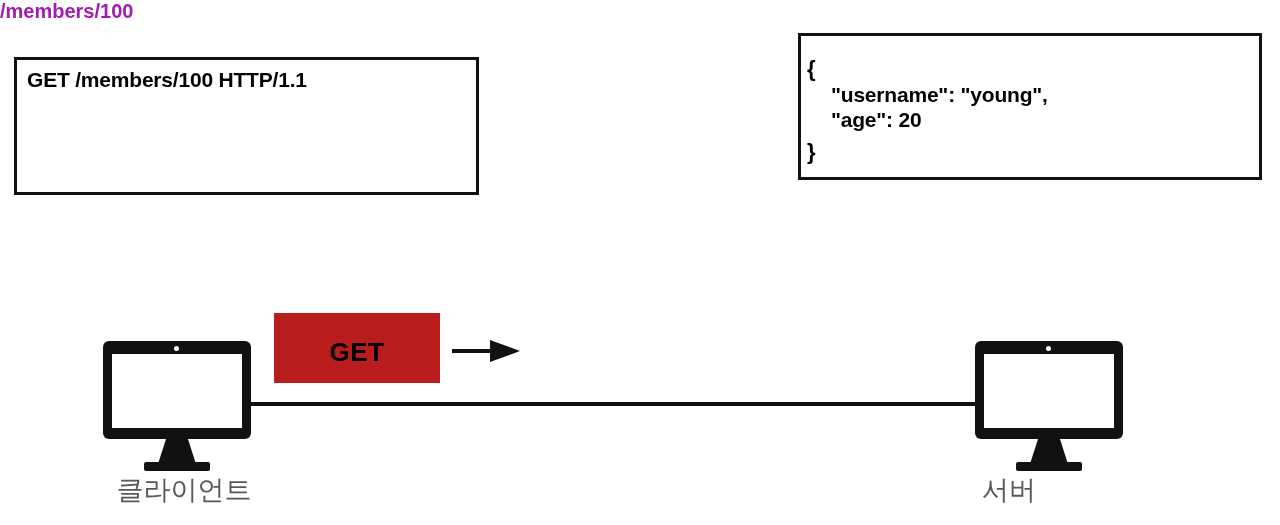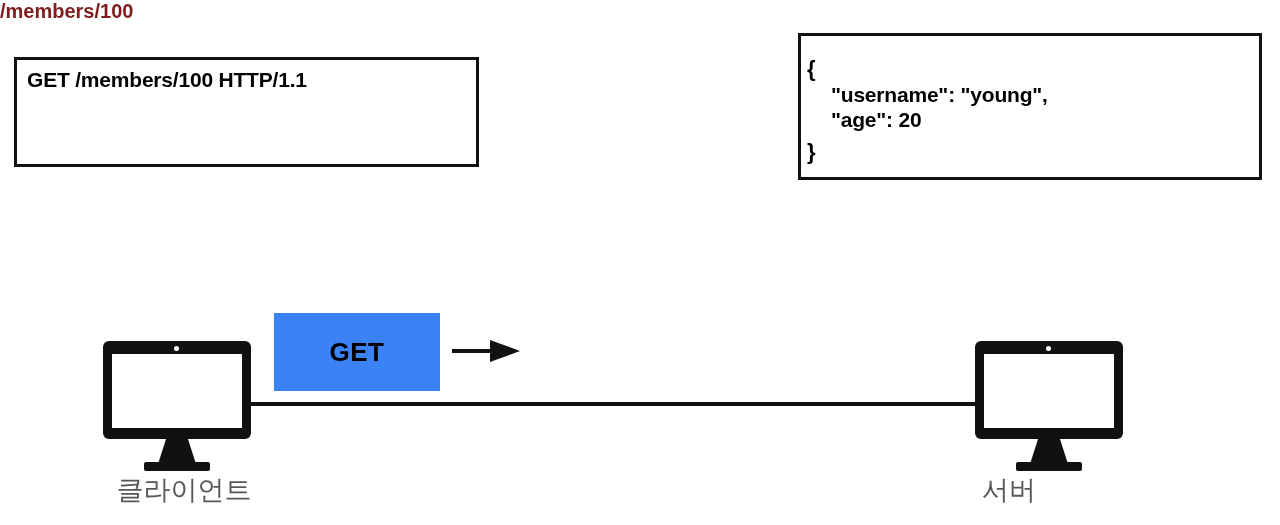--- a/index.html
+++ b/index.html
@@ -31,31 +31,31 @@
     font-weight: bold;
     color: #000000;
     white-space: pre;
     letter-spacing: -0.2px;
   }
 
   #request-box {
     left: 14px;
     top: 57px;
     width: 465px;
-    height: 110px;
+    height: 138px;
   }
   #request-line-0 { left: 10px; top: 8px;  font-size: 21px; }
   #request-line-1 { left: 10px; top: 34px; font-size: 21px; }
 
   #response-title {
     left: 800px;
     top: 4px;
     font-size: 20px;
     font-weight: bold;
-    color: #7f1d1d;
+    color: #a21caf;
     white-space: pre;
   }
 
   #response-box {
     left: 798px;
     top: 33px;
     width: 464px;
     height: 147px;
   }
   #response-line-0 { left: 6px;  top: 20px;  font-size: 22px; }
@@ -70,22 +70,22 @@
     width: 728px;
     height: 4px;
     background: #111111;
   }
 
   
   #get-badge {
     left: 274px;
     top: 313px;
     width: 166px;
-    height: 78px;
-    background: #3b82f6;
+    height: 70px;
+    background: #b91c1c;
   }
   #get-badge-label {
     position: absolute;
     left: 0;
     right: 0;
     top: 24px;
     text-align: center;
     font-size: 26px;
     font-weight: bold;
     color: #000000;

